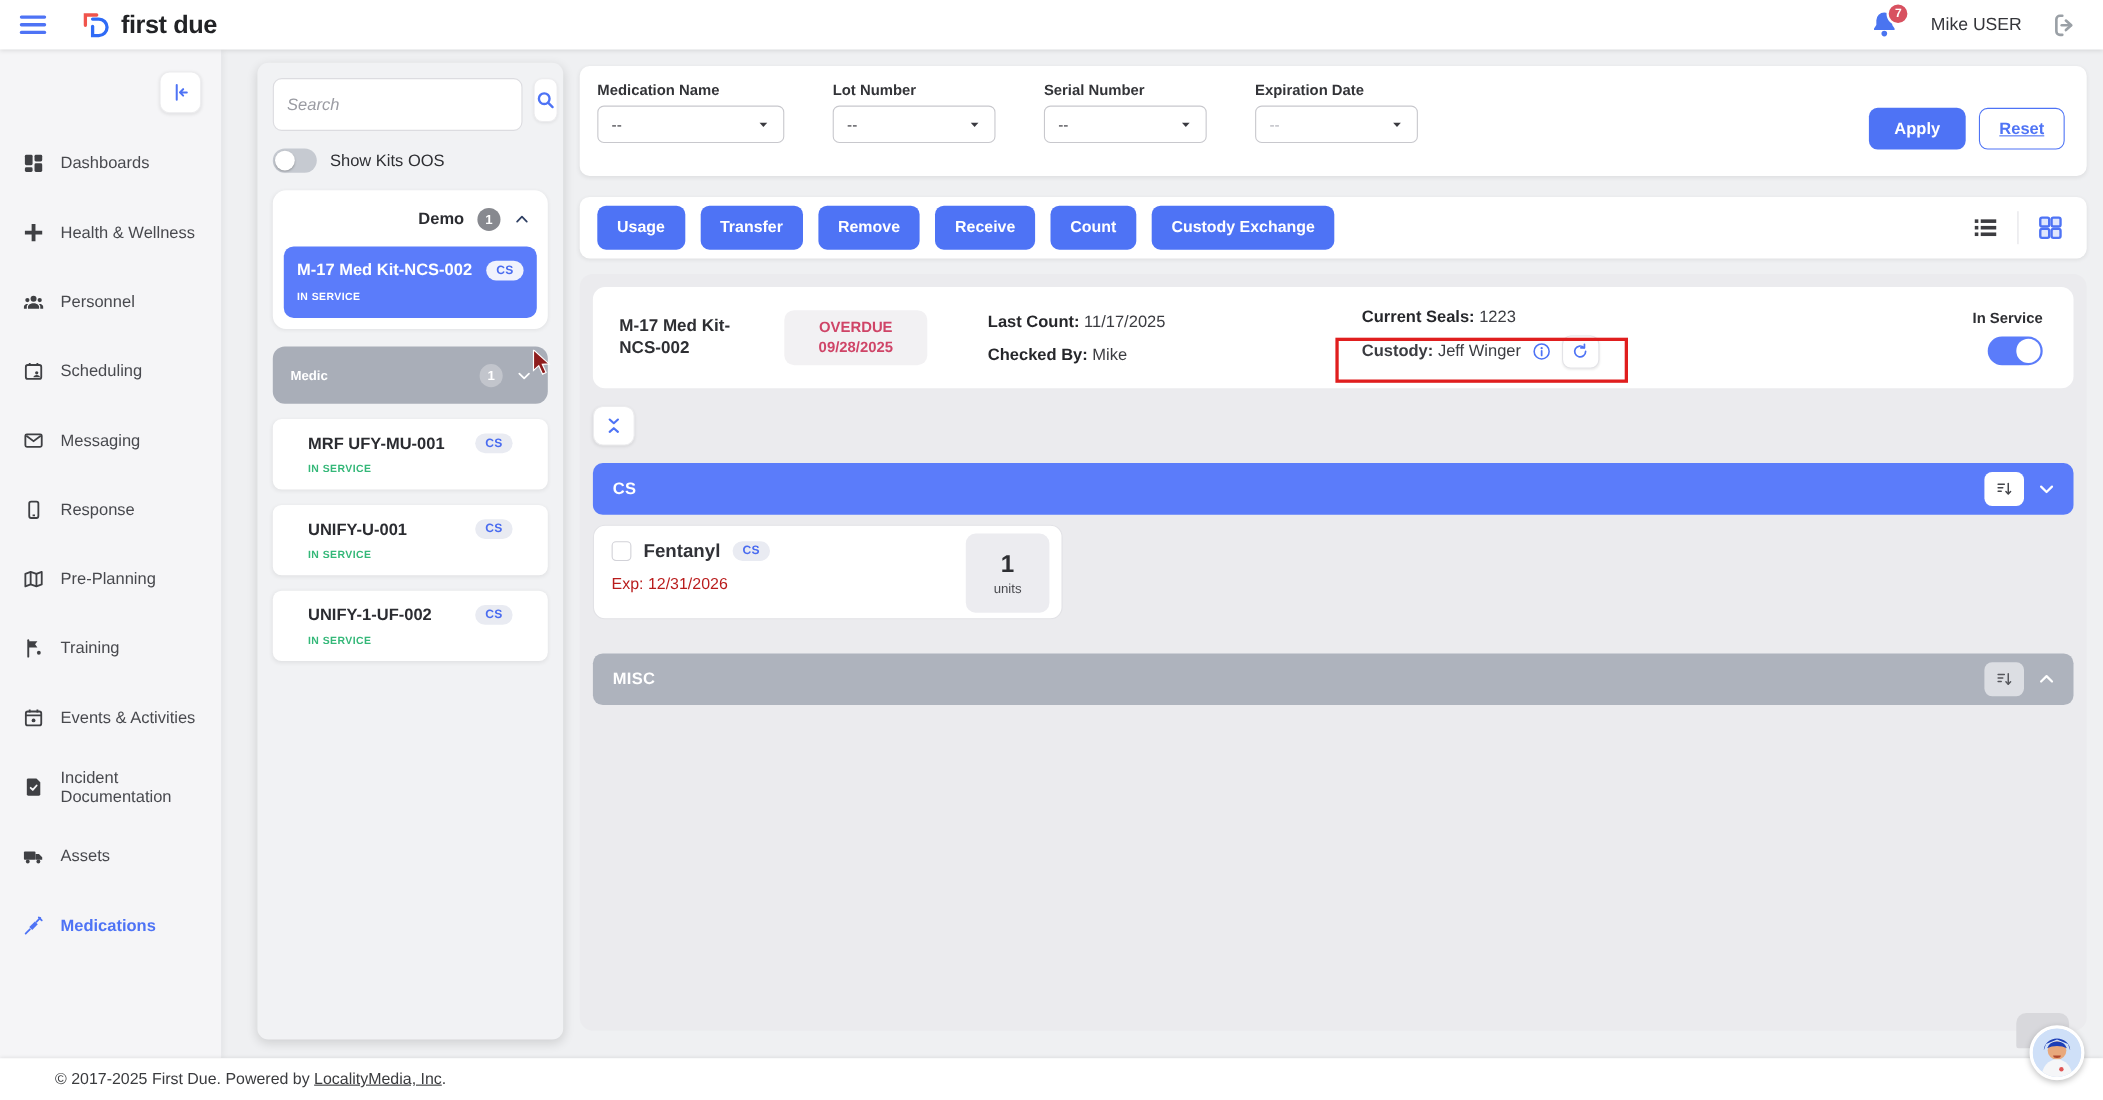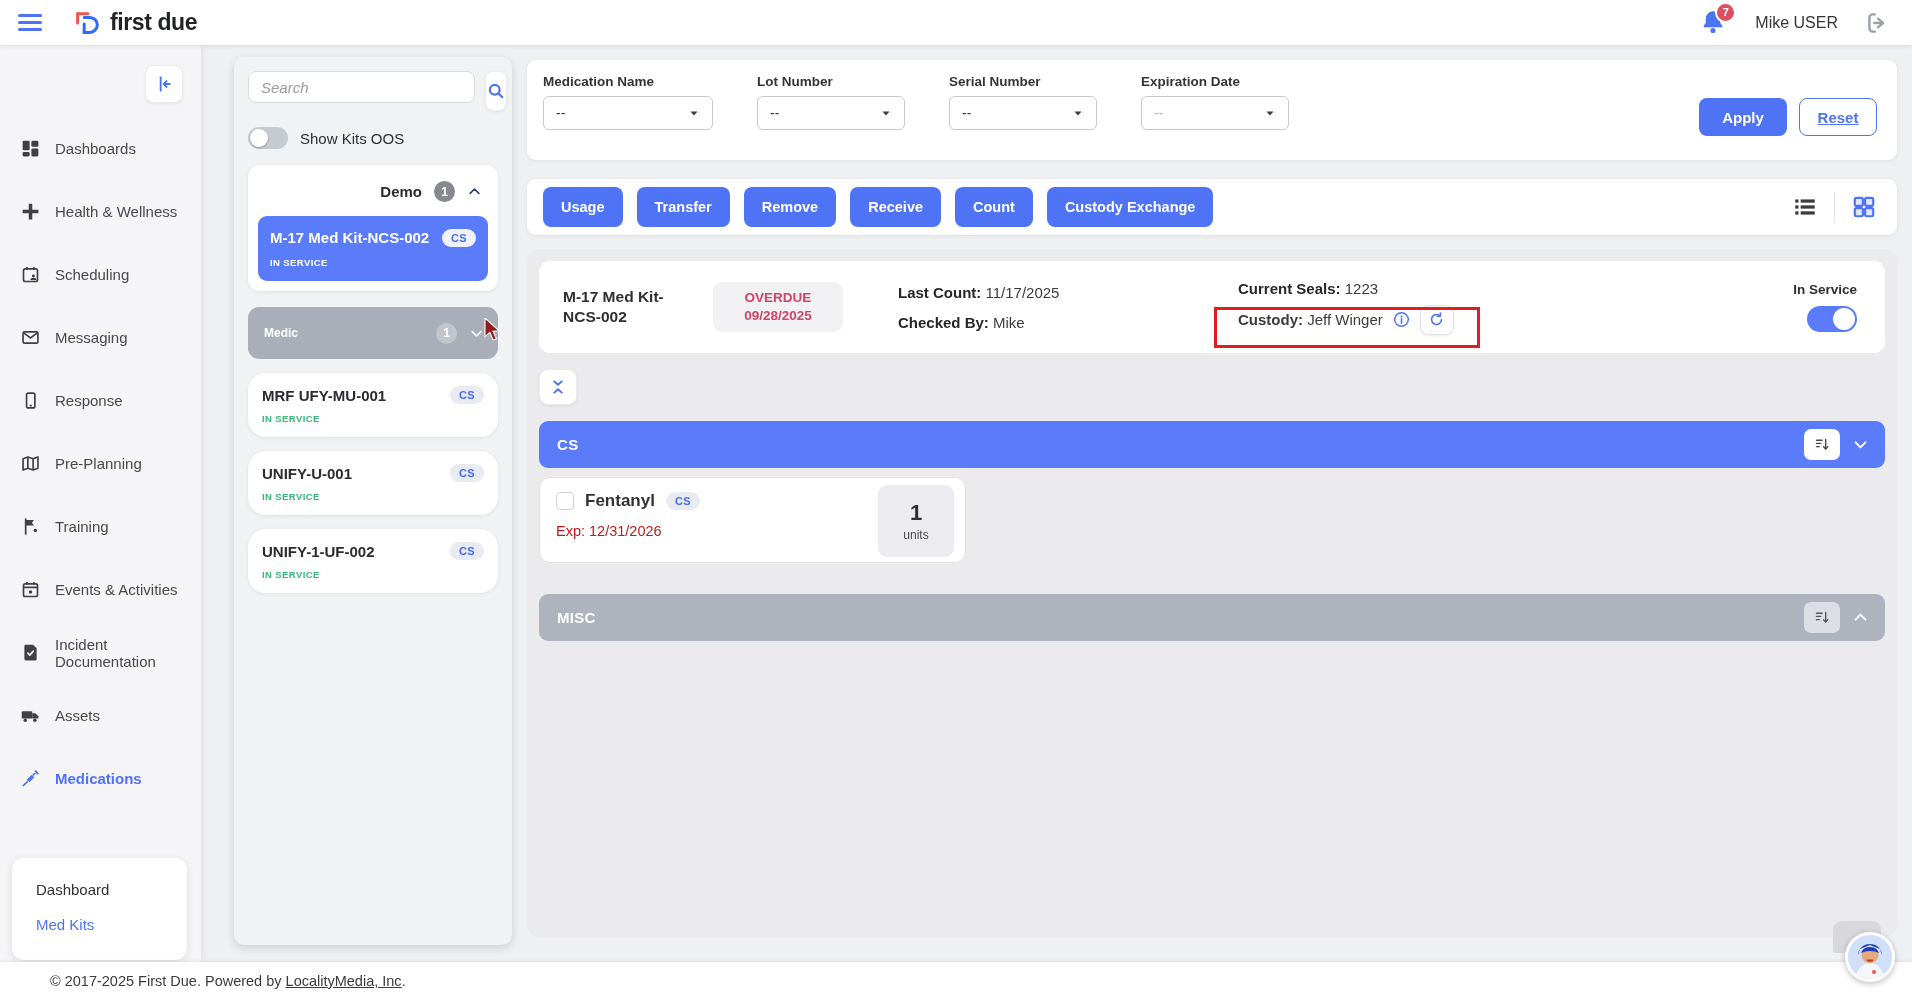--- a/index.html
+++ b/index.html
@@ -34,21 +34,21 @@
   .nav-ic { width:21px; height:21px; flex:0 0 21px; }
   .submenu { position:absolute; left:12px; right:14px; top:813px; background:#fff; border-radius:12px;
              box-shadow:0 2px 8px rgba(0,0,0,.10); padding:14px 0 18px 0; height:102px; }
   .submenu-item { padding:9px 24px; font-size:15px; color:#333; cursor:pointer; }
   .submenu-item.active { color:#4e73f5; }
 
   
   .kit-panel { position:absolute; left:234px; top:57px; width:278px; height:888px; background:#f1f2f4;
                border-radius:10px; box-shadow:0 3px 10px rgba(0,0,0,.14); padding:14px; z-index:5; }
   .search-row { display:flex; gap:10px; }
-  .search-input { flex:1; height:32px; border:1px solid #dcdce0; border-radius:8px; background:#fff;
+  .search-input { flex:1; height:48px; border:1px solid #dcdce0; border-radius:8px; background:#fff;
                   padding:0 12px; font-size:15px; font-style:italic; color:#4a4a4e; outline:none;
                   font-family:"Liberation Sans", sans-serif; }
   .search-input::placeholder { color:#9b9ca3; font-style:italic; }
   .search-btn { width:40px; height:40px; background:#fff; border:1px solid #ececee; border-radius:8px;
                 display:flex; align-items:center; justify-content:center; cursor:pointer;
                 box-shadow:0 1px 3px rgba(0,0,0,.07); }
   .oos-row { display:flex; align-items:center; margin-top:16px; gap:12px; }
   .switch-off { width:40px; height:22px; border-radius:11px; background:#c6cad1; position:relative; cursor:pointer; }
   .switch-off .knob { position:absolute; left:2px; top:2px; width:18px; height:18px; border-radius:50%;
                       background:#fff; box-shadow:0 1px 2px rgba(0,0,0,.25); }
@@ -61,21 +61,21 @@
   .kit-sel { margin-top:6px; background:#5b7cfa; border-radius:9px; padding:13px 12px; cursor:pointer; }
   .kit-sel-row { display:flex; align-items:center; gap:10px; }
   .kit-sel-name { font-size:15px; font-weight:700; color:#fff; flex:1; line-height:1.2; }
   .cs-pill-light { background:#f0f2fd; color:#4a6cf0; font-size:11px; font-weight:bold; border-radius:10px;
                    padding:3px 9px; letter-spacing:.3px; }
   .kit-sel-status { margin-top:10px; font-size:9.5px; font-weight:bold; color:#fff; letter-spacing:.4px; }
   .medic-bar { margin-top:16px; height:52px; background:#a9aeb8; border-radius:11px; display:flex;
                align-items:center; padding:0 14px 0 16px; gap:12px; cursor:pointer; }
   .medic-name { font-size:12px; font-weight:700; color:#fff; flex:1; }
   .count-badge.on-gray { background:#c2c5cc; }
-  .kit-card { margin-top:14px; background:#fff; border-radius:18px; padding:13px 14px; box-shadow:0 1px 4px rgba(0,0,0,.07); cursor:pointer; }
+  .kit-card { margin-top:14px; background:#fff; border-radius:8px; padding:13px 32px; box-shadow:0 1px 4px rgba(0,0,0,.07); cursor:pointer; }
   .kit-card-row { display:flex; align-items:center; gap:10px; }
   .kit-card-name { font-size:15px; font-weight:700; color:#2b2c31; flex:1; }
   .cs-pill-gray { background:#e9ebf2; color:#4a6cf0; font-size:11px; font-weight:bold; border-radius:10px;
                   padding:3px 9px; letter-spacing:.3px; }
   .kit-card-status { margin-top:9px; font-size:9.5px; font-weight:bold; color:#35b879; letter-spacing:.4px; }
 
   
   .filter-card { position:absolute; left:527px; top:60px; width:1370px; height:100px; background:#fff;
                  border-radius:9px; box-shadow:0 1px 4px rgba(0,0,0,.07); padding:14px 20px 0 16px; display:flex; }
   .filter-group { margin-right:44px; }
@@ -212,20 +212,31 @@
         </svg>
           <span class="lbl">Dashboards</span>
       </div>
       <div class="nav-item">
         <svg class="nav-ic" viewBox="0 0 24 24" fill="#3f4044">
           <path d="M10 3 h4 v7 h7 v4 h-7 v7 h-4 v-7 H3 v-4 h7 z"></path>
         </svg>
           <span class="lbl">Health &amp; Wellness</span>
       </div>
       <div class="nav-item">
+        <svg class="nav-ic" viewBox="0 0 24 24" fill="#3f4044">
+          <circle cx="12" cy="8.6" r="3.1"></circle>
+            <circle cx="5.6" cy="10" r="2.2"></circle>
+            <circle cx="18.4" cy="10" r="2.2"></circle>
+          <path d="M12 13.4 c-3.2 0-5.8 1.7-5.8 3.9 V19 h11.6 v-1.7 c0-2.2-2.6-3.9-5.8-3.9z"></path>
+          <path d="M4.6 14.2 C3 14.8 2 15.8 2 17 v2 h3 v-2.2 c0-1 .6-1.9 1.6-2.6z"></path>
+          <path d="M19.4 14.2 c1.6.6 2.6 1.6 2.6 2.8 v2 h-3 v-2.2 c0-1-.6-1.9-1.6-2.6z"></path>
+        </svg>
+          <span class="lbl">Personnel</span>
+      </div>
+      <div class="nav-item">
         <svg class="nav-ic" viewBox="0 0 24 24" fill="none" stroke="#3f4044" stroke-width="1.9">
           <rect x="4" y="5.5" width="16" height="14.5" rx="2"></rect>
             <path d="M8 3.5 v3 M16 3.5 v3"></path>
           <circle cx="15.3" cy="13.6" r="1.7" fill="#3f4044" stroke="none"></circle>
           <path d="M11.8 18.3 c0-1.5 1.5-2.5 3.5-2.5 s3.5 1 3.5 2.5" fill="#3f4044" stroke="none"></path>
         </svg>
           <span class="lbl">Scheduling</span>
       </div>
       <div class="nav-item">
         <svg class="nav-ic" viewBox="0 0 24 24" fill="none" stroke="#3f4044" stroke-width="1.9">
@@ -281,24 +292,20 @@
           <span class="lbl">Assets</span>
       </div>
       <div class="nav-item active">
         <svg class="nav-ic" viewBox="0 0 24 24">
           <path d="M7.6 13.4 l5.8-5.8 3 3 -5.8 5.8 z" fill="#4e73f5"></path>
           <path d="M15 8 l4-4 M17.5 3.5 l3 3 M5 19 l3.2-3.2 M3.8 20.2 l1.2-1.2" stroke="#4e73f5" stroke-width="1.9" stroke-linecap="round" fill="none"></path>
         </svg>
           <span class="lbl">Medications</span>
       </div>
     </nav>
-    <div class="submenu">
-      <div class="submenu-item">Dashboard</div>
-      <div class="submenu-item active">Med Kits</div>
-    </div>
   </aside>
 
   <section class="kit-panel">
     <div class="search-row">
       <input class="search-input" placeholder="Search" style="">
       <div class="search-btn">
         <svg width="20" height="20" viewBox="0 0 24 24" fill="none" stroke="#4e73f5" stroke-width="2.6" stroke-linecap="round">
           <circle cx="10.5" cy="10.5" r="5.8"></circle>
             <path d="M15 15 l4.6 4.6"></path>
         </svg>

